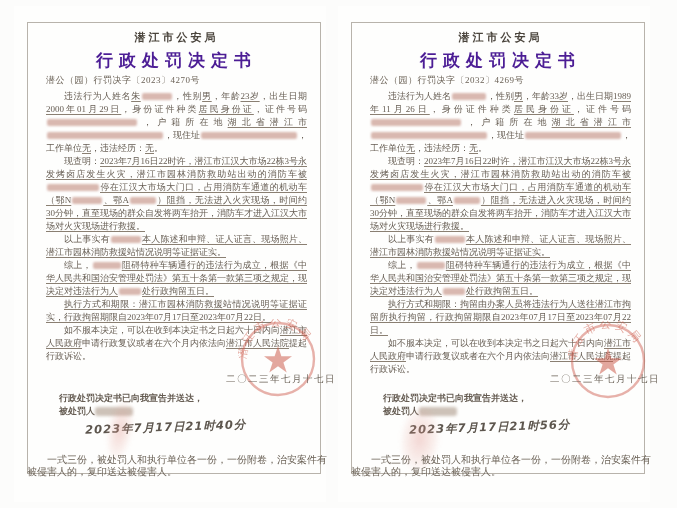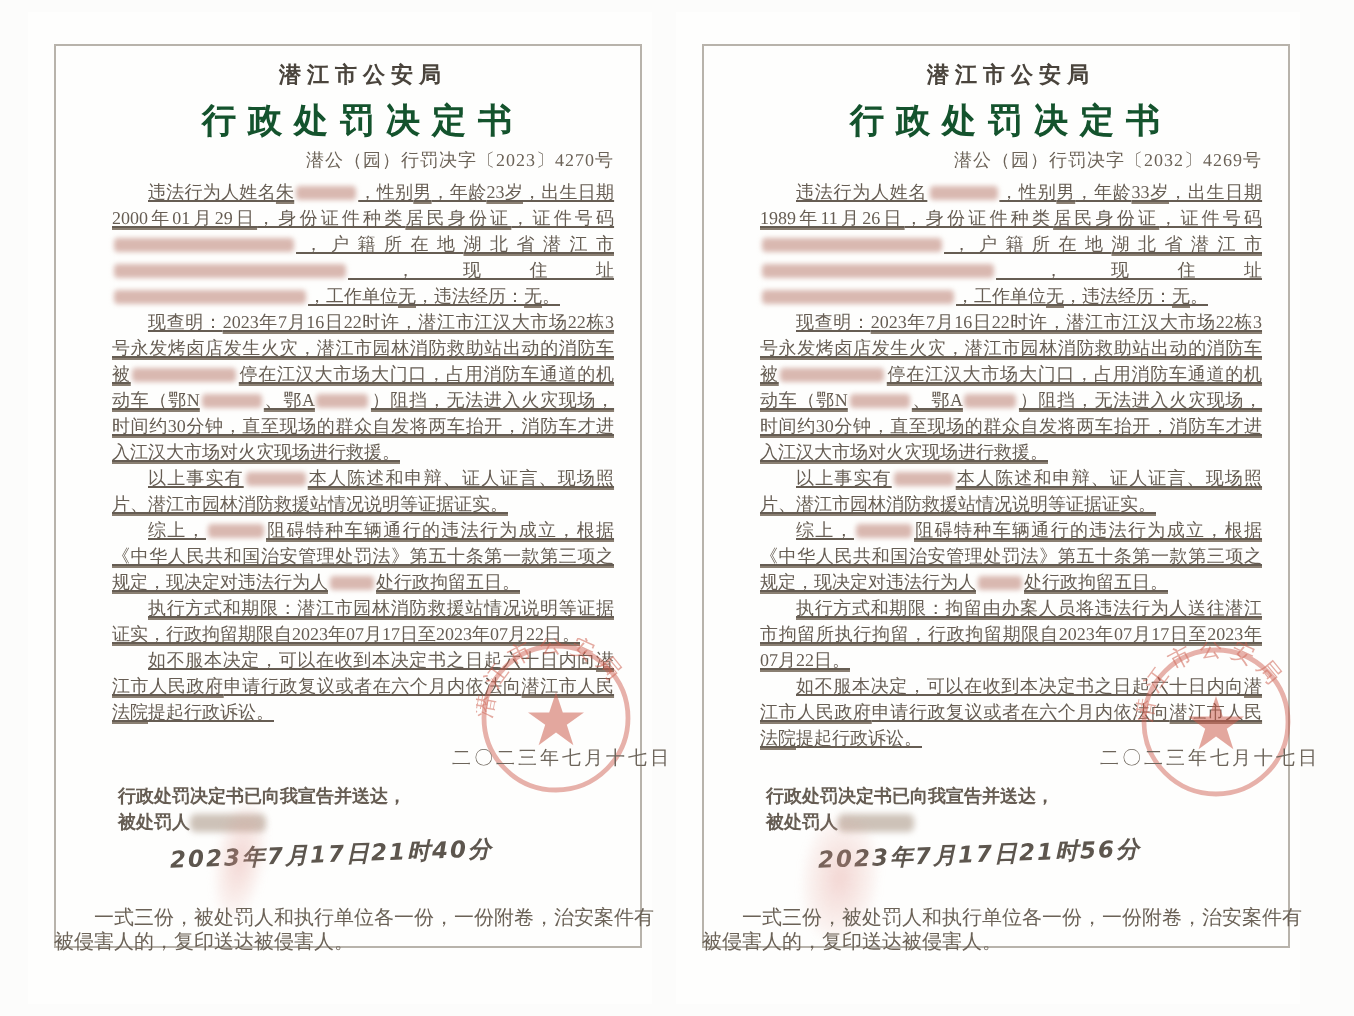--- a/index.html
+++ b/index.html
@@ -8,36 +8,36 @@
     background:#fcfcfb;
     font-family:"Liberation Serif","DejaVu Serif",serif;
     color:#665d53;
   }
   .doc{position:absolute;top:6px;width:312px;height:496px;background:#fefefd;}
   .doc.left{left:14px;}
   .doc.right{left:338px;}
   .frame{
     position:absolute;left:13px;top:16px;width:294px;height:452px;
     border:1px solid #b8b3ab;box-sizing:border-box;
-    padding:5px 13px 0 28px;
+    padding:5px 13px 0 18px;
   }
   .agency{
     text-align:center;font-weight:bold;font-size:11px;letter-spacing:3px;
     color:#4a443c;margin:2px 0 0 0;
   }
   .doc-title{
     text-align:center;font-weight:bold;font-size:17px;letter-spacing:6px;
-    color:#14532d;margin:4px 0 2px 0;
+    color:#4c1d95;margin:4px 0 2px 0;
   }
   .doc-no{
-    text-align:right;font-size:9px;margin:2px 0 3px 0;color:#6b6257;
+    font-size:9px;margin:2px 0 3px 0;color:#6b6257;
     letter-spacing:0.5px;
   }
   .body-text{font-size:9px;line-height:13px;text-align:justify;}
-  .body-text p{margin:0;text-indent:2em;text-decoration:underline;}
+  .body-text p{margin:0;text-indent:2em;}
   .u{
     text-decoration:underline;
     text-decoration-color:#8a7f72;
     text-decoration-thickness:0.8px;
     text-underline-offset:2px;
   }
   .redact{
     display:inline-block;height:7px;border-radius:2px;
     background:#d9b8b0;filter:blur(1.2px);
     vertical-align:-1px;margin:0 1px;

